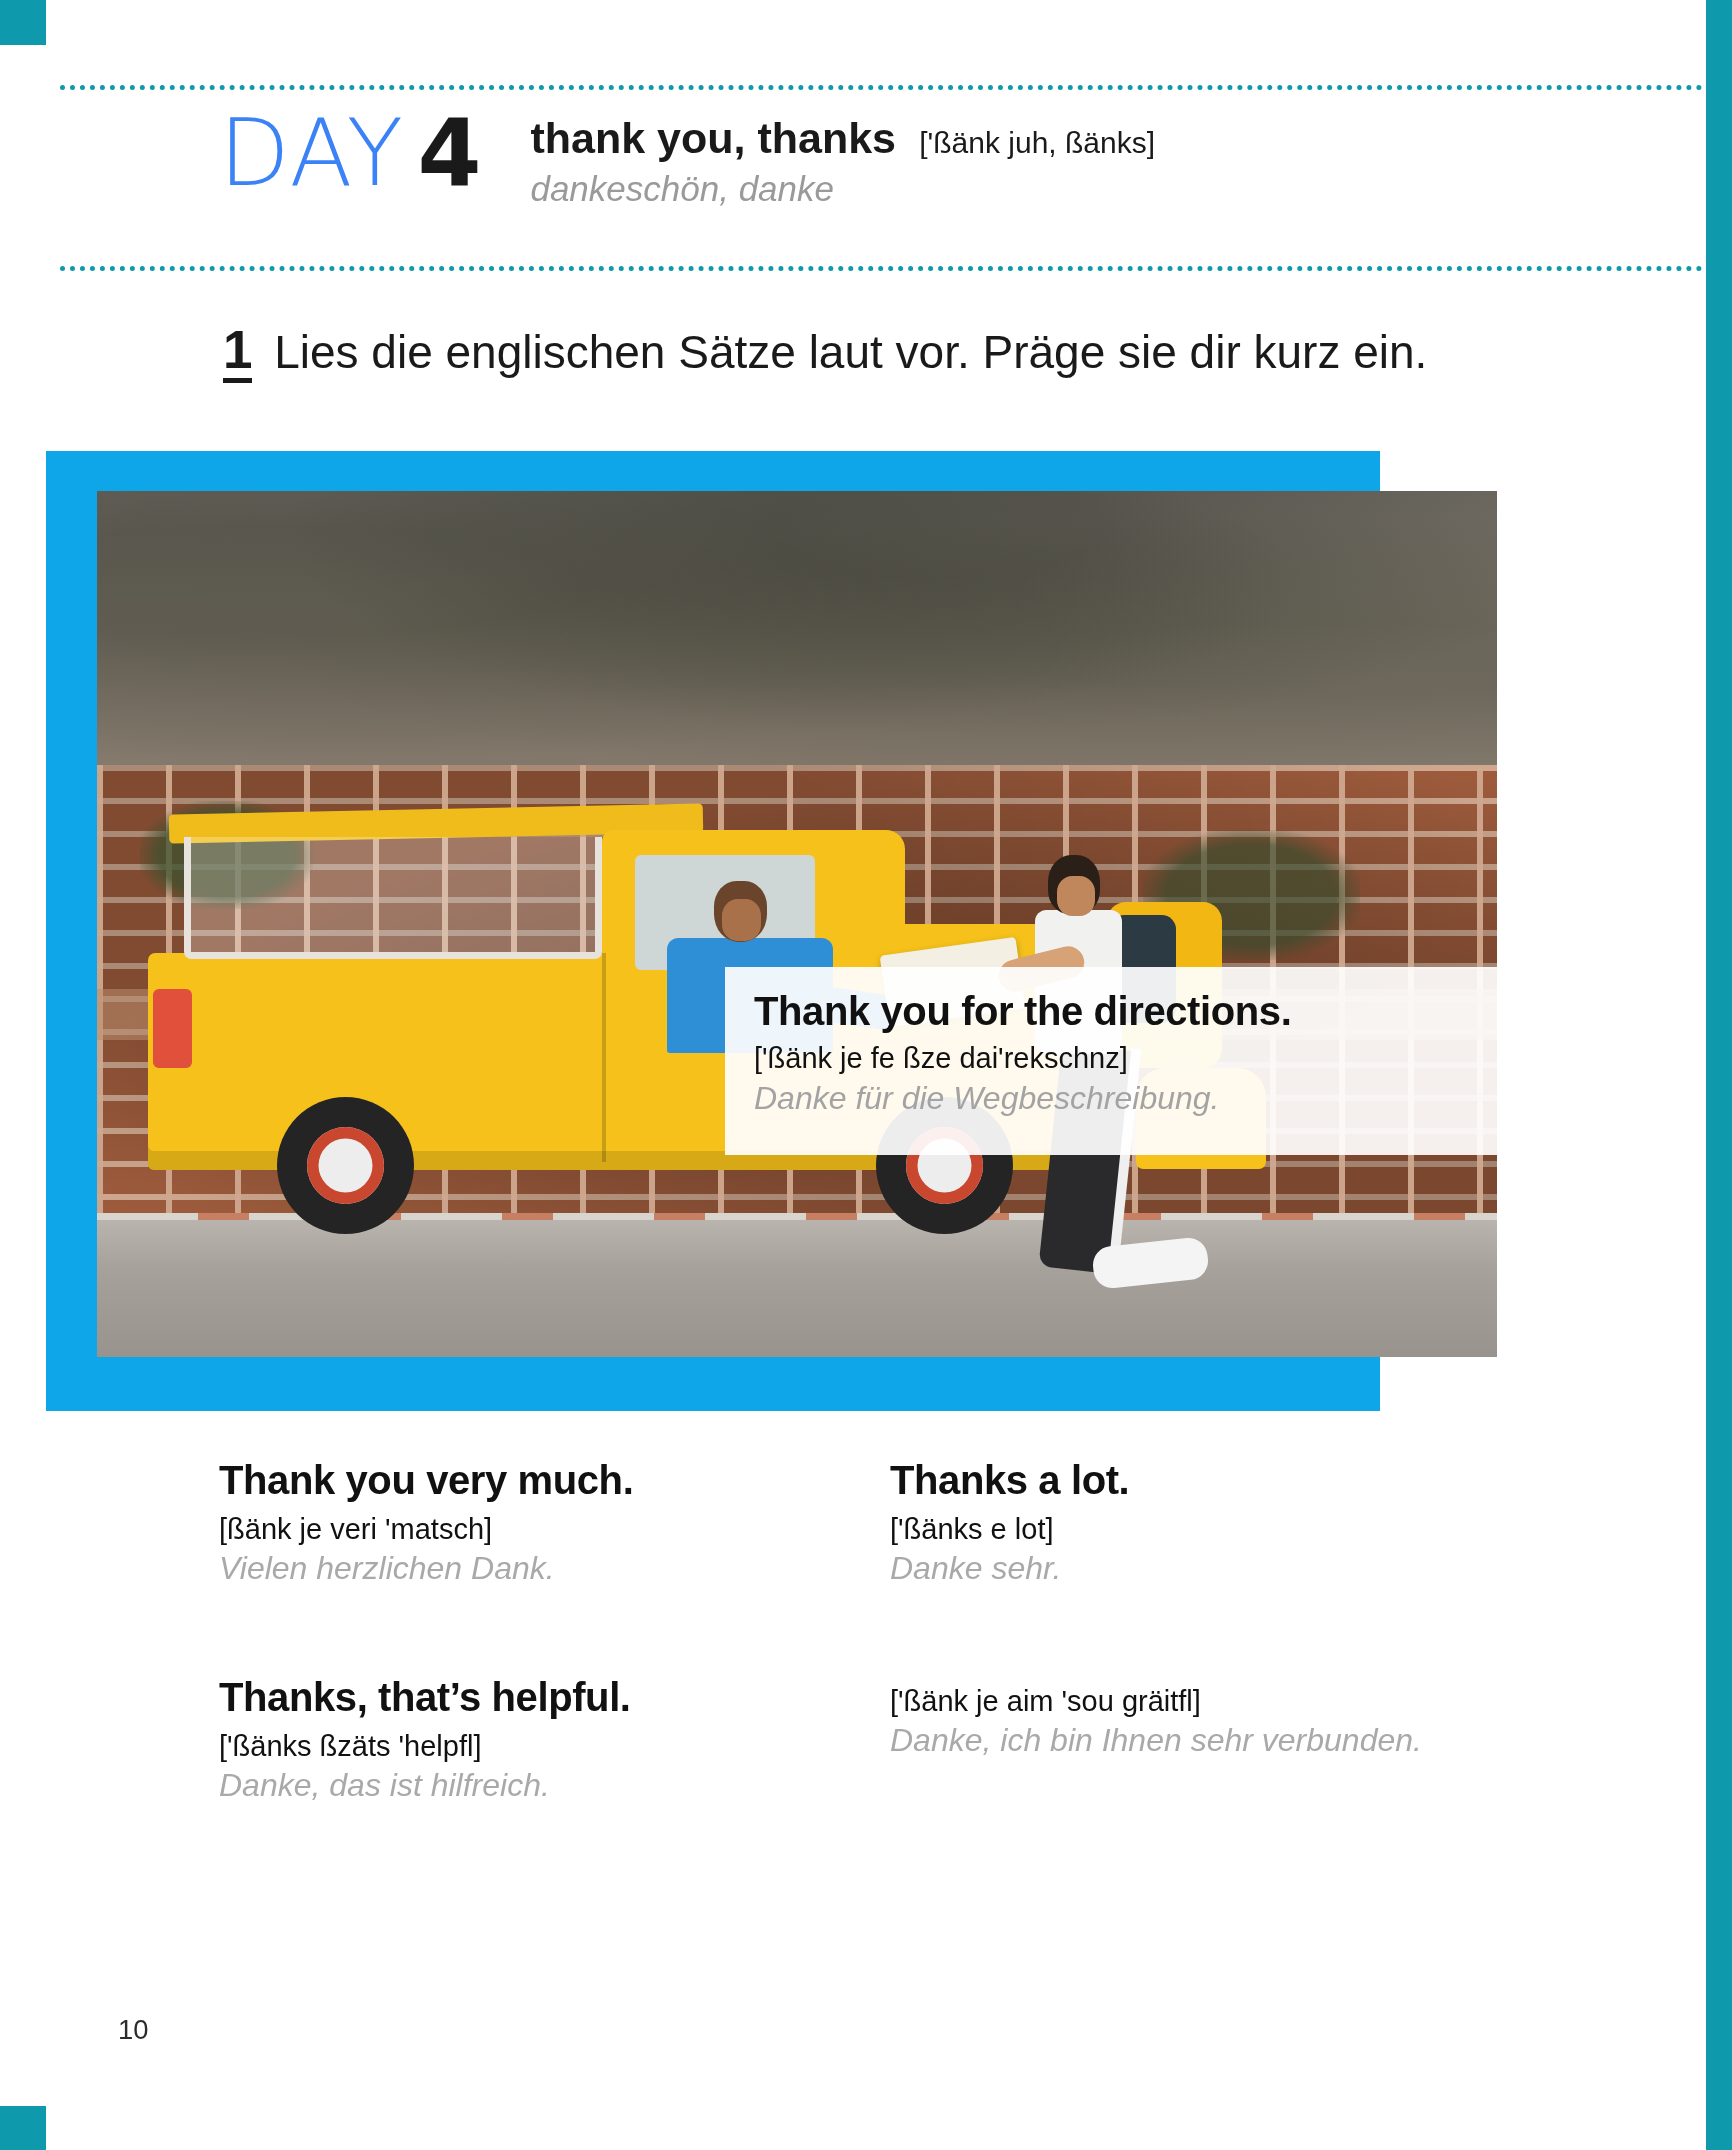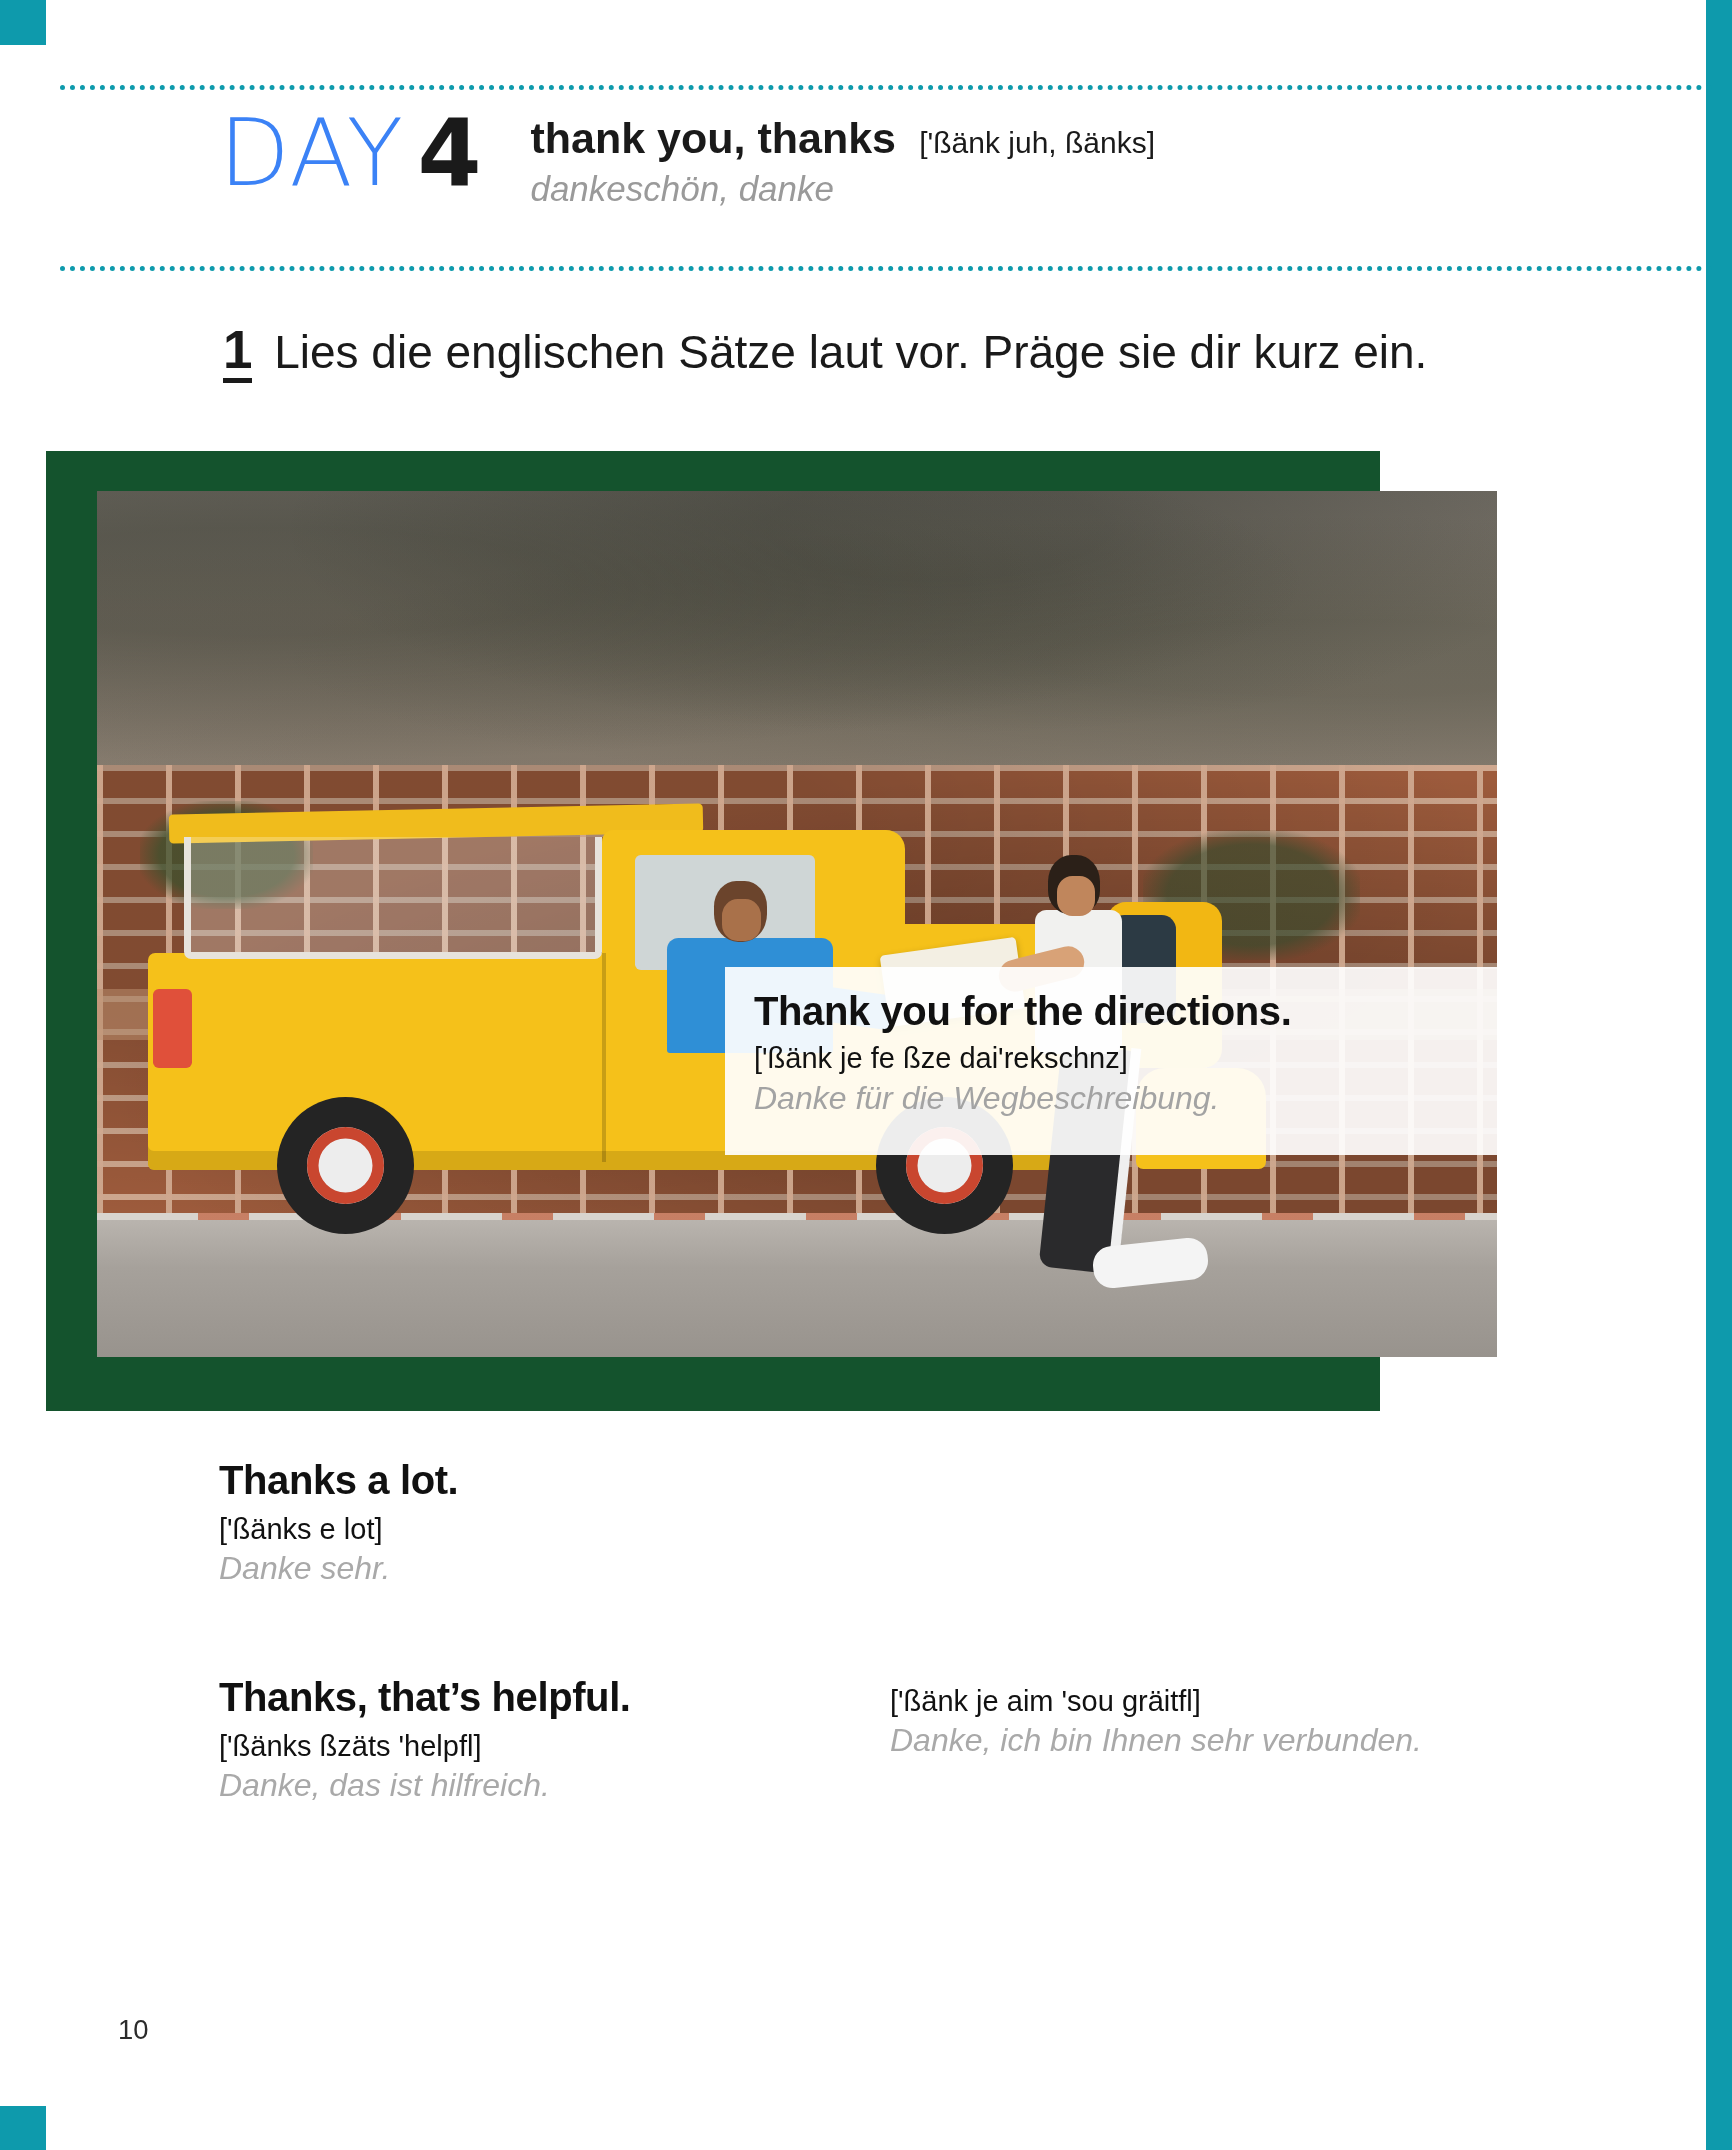--- a/index.html
+++ b/index.html
@@ -137,21 +137,21 @@
     margin-left: 21.7px;
   }
 
   
   .photo-frame {
     position: absolute;
     left: 0px;
     top: 451px;
     width: 1334px;
     height: 960px;
-    background: #14532d;
+    background: #0ea5e9;
   }
   .photo {
     position: absolute;
     left: 51px;
     top: 40px;
     width: 1400px;
     height: 866px;
     overflow: hidden;
     background: #8d6a58;
   }
@@ -416,20 +416,25 @@
         <div class="caption-card">
           <div class="cap-en">Thank you for the directions.</div>
           <div class="cap-ipa">['ßänk je fe ßze dai'rekschnz]</div>
           <div class="cap-de">Danke für die Wegbeschreibung.</div>
         </div>
       </div>
     </div>
 
     <div class="grid">
       <div class="grid-row">
+        <div class="cell">
+          <div class="p-en">Thank you very much.</div>
+          <div class="p-ipa">[ßänk je veri 'matsch]</div>
+          <div class="p-de">Vielen herzlichen Dank.</div>
+        </div>
         <div class="cell second">
           <div class="p-en">Thanks a lot.</div>
           <div class="p-ipa">['ßänks e lot]</div>
           <div class="p-de">Danke sehr.</div>
         </div>
       </div>
 
       <div class="row-gap"></div>
 
       <div class="grid-row">

